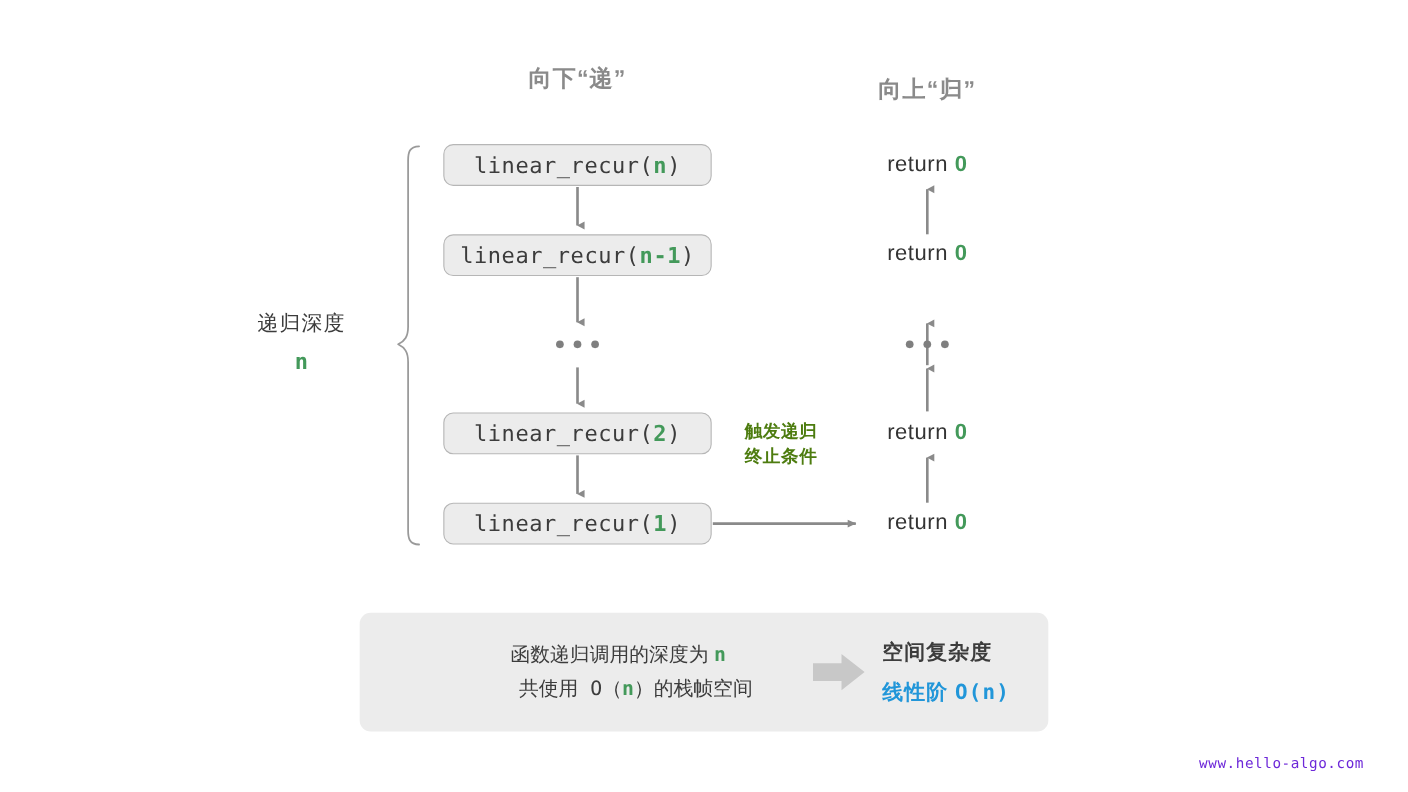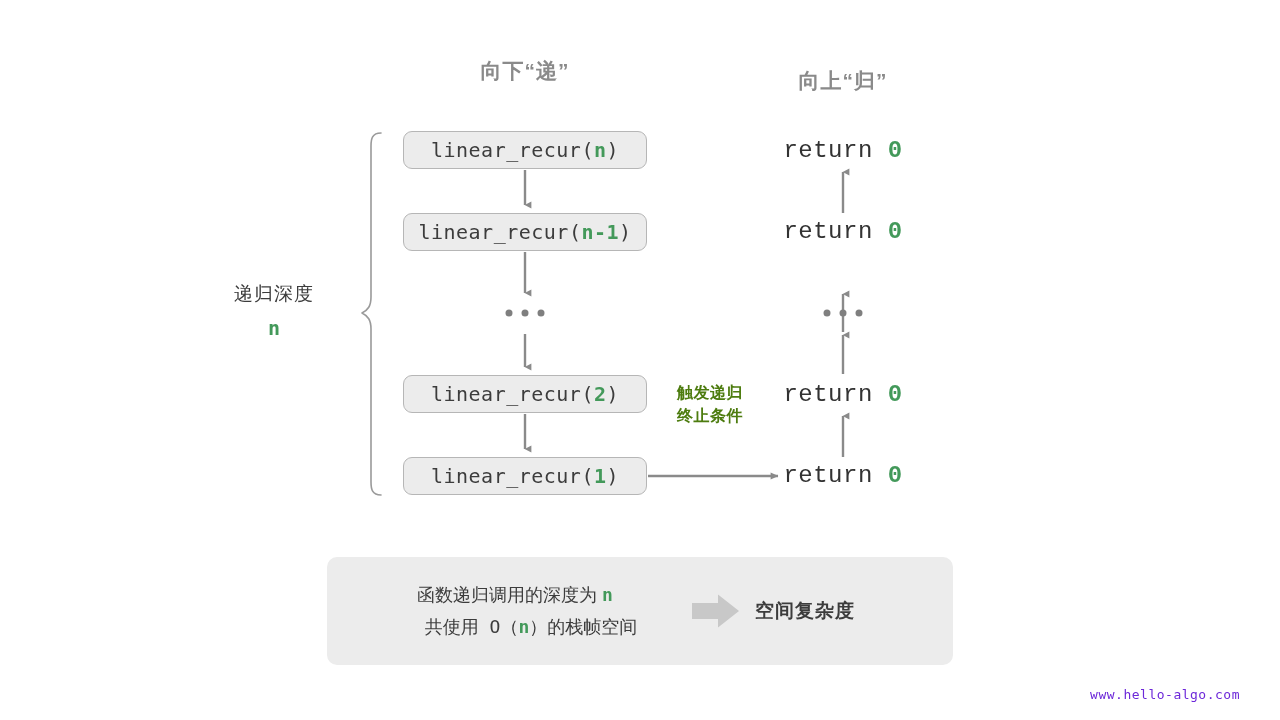--- a/index.html
+++ b/index.html
@@ -55,22 +55,22 @@
   .call-box .arg {
     color: #43995a;
     font-weight: bold;
   }
 
   
   .ret-label {
     position: absolute;
     left: 843px;
     transform: translate(-50%, -50%);
-    font-family: Liberation Mono, monospace;
-    font-size: 24px;
+    font-family: Liberation Sans, sans-serif;
+    font-size: 20px;
     color: #333333;
     letter-spacing: 0.5px;
     white-space: nowrap;
   }
   .ret-label .val {
     color: #43995a;
     font-weight: bold;
   }
 
   
@@ -141,20 +141,21 @@
     position: absolute;
     left: 327px;
     top: 557px;
     width: 626px;
     height: 108px;
     box-sizing: border-box;
     background: #ececec;
     border-radius: 10px;
     display: flex;
     align-items: center;
+    padding-left: 47px;
   }
   .panel-left {
     width: 350px;
     padding-left: 26px;
     box-sizing: border-box;
     text-align: center;
     color: #3c3c3c;
     font-size: 18px;
     line-height: 1.75;
     white-space: nowrap;
@@ -329,18 +330,19 @@
     </div>
 
     <div class="panel-arrow">
       <svg width="48" height="34" viewBox="0 0 48 34">
         <path d="M0,9 L26,9 L26,0.5 L47,17 L26,33.5 L26,25 L0,25 Z" fill="#c8c8c8"></path>
       </svg>
     </div>
 
     <div class="panel-right">
       <span class="title">空间复杂度</span>
+      <span class="value"><span>线性阶 </span><span class="mono">O(n)</span></span>
     </div>
   </div>
 
   <div class="watermark">www.hello-algo.com</div>
 
 </div>
 
 </body></html>

